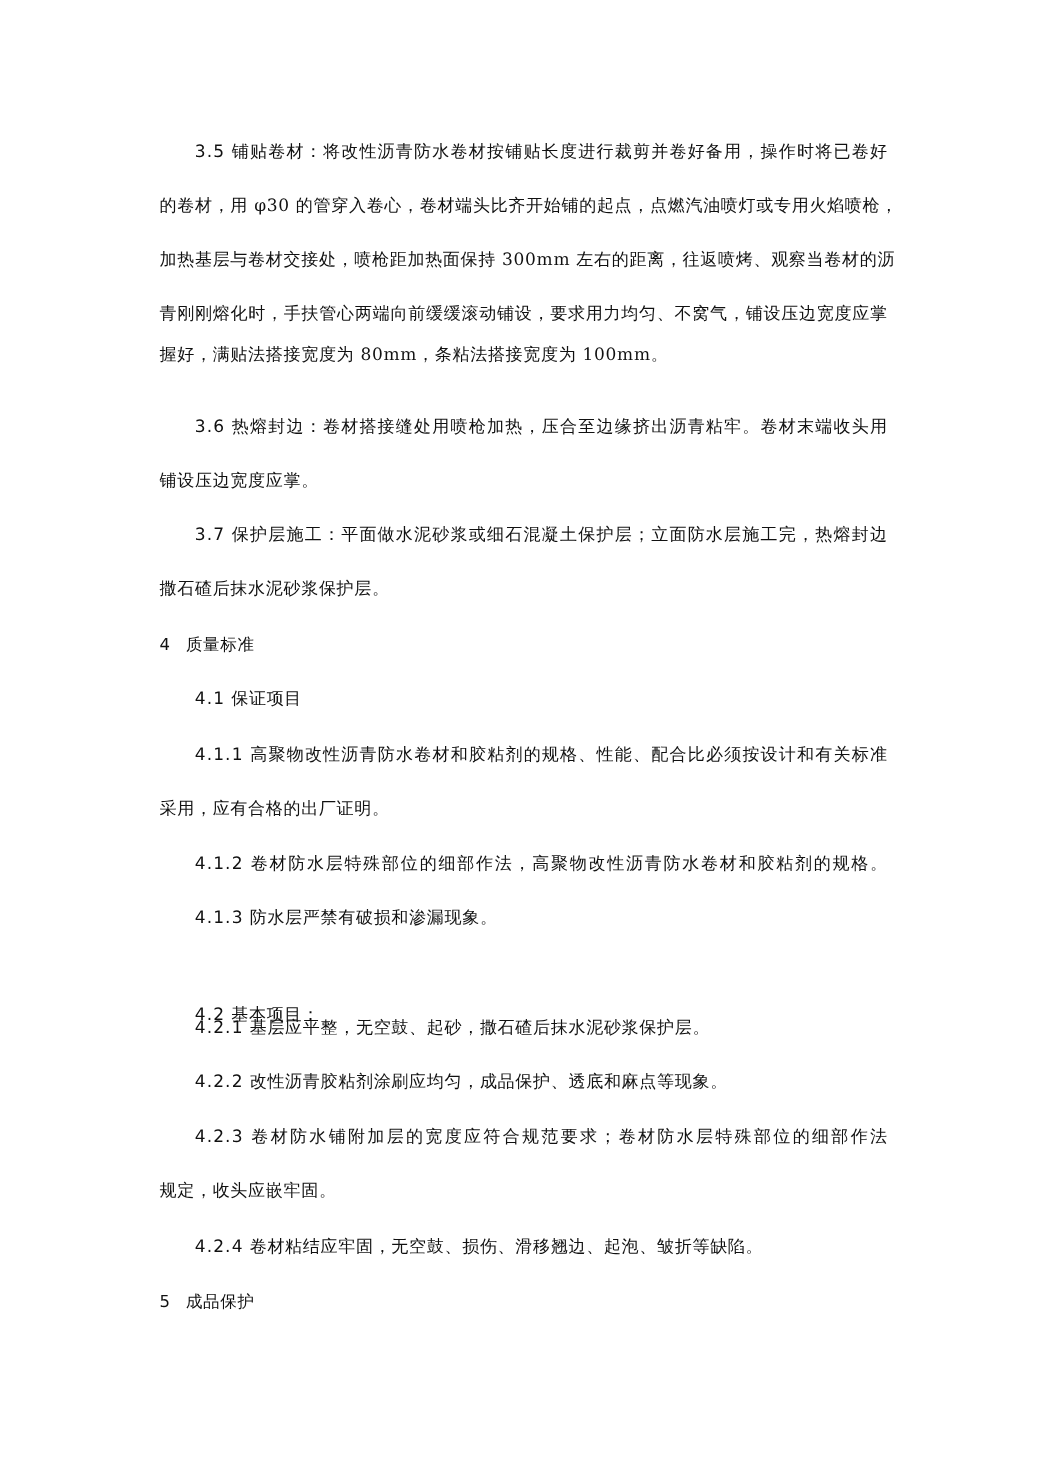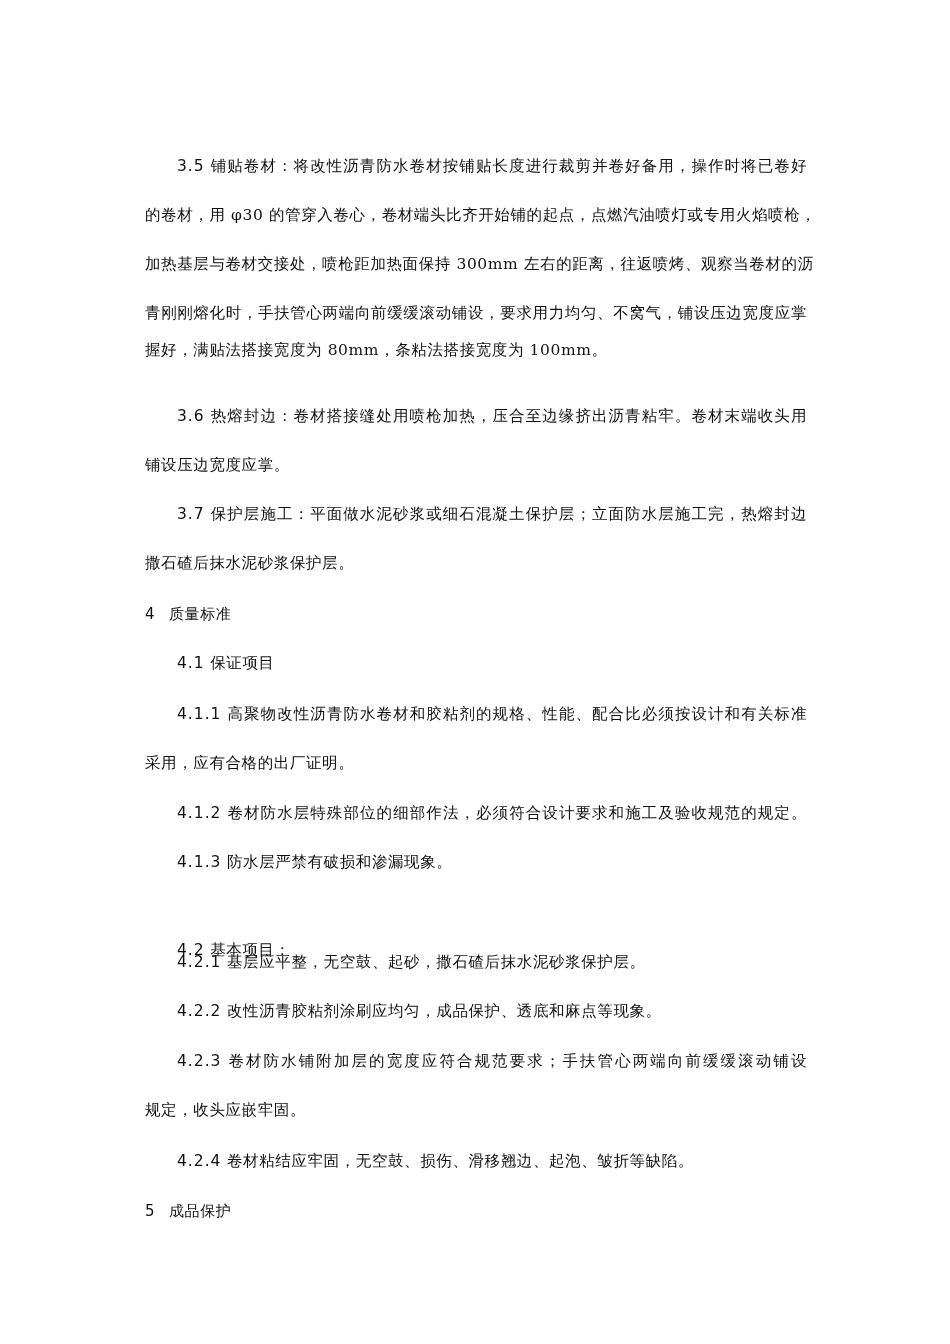--- a/index.html
+++ b/index.html
@@ -6,21 +6,20 @@
     body {
       width: 950px; height: 1344px; position: relative; overflow: hidden;
       font-family: "DejaVu Serif", "Liberation Serif", serif;
       color: #111111;
     }
     .page { position: absolute; left: 145px; top: 0; width: 662px; }
     .line {
       position: absolute; left: 0; width: 662px;
       font-size: 15.5px; line-height: 20px; white-space: nowrap;
       letter-spacing: 0.6px;
-      margin-top: 28px;
     }
     .justify { text-align: justify; text-align-last: justify; }
     .indent { padding-left: 32px; box-sizing: border-box; }
     .num { font-family: "DejaVu Sans", "Liberation Sans", sans-serif; letter-spacing: 1px; }
     .heading { font-family: "DejaVu Sans", "Liberation Sans", sans-serif; font-size: 15px; }
     .heading .hnum { display: inline-block; width: 24px; }
   </style>
 </head>
 <body>
 
@@ -38,30 +37,30 @@
   <div class="line justify indent" style="top:476px"><span class="num">3.7</span> <span>保护层施工：平面做水泥砂浆或细石混凝土保护层；立面防水层施工完，热熔封边</span></div>
   <div class="line" style="top:525px">撒石碴后抹水泥砂浆保护层。</div>
 
   <div class="line heading" style="top:576px"><span class="hnum">4</span><span>质量标准</span></div>
 
   <div class="line indent" style="top:625px"><span class="num">4.1</span> <span>保证项目</span></div>
 
   <div class="line justify indent" style="top:676px"><span class="num">4.1.1</span> <span>高聚物改性沥青防水卷材和胶粘剂的规格、性能、配合比必须按设计和有关标准</span></div>
   <div class="line" style="top:725px">采用，应有合格的出厂证明。</div>
 
-  <div class="line justify indent" style="top:775px"><span class="num">4.1.2</span> <span>卷材防水层特殊部位的细部作法，必须符合设计要求和施工及验收规范的规定。</span></div>
+  <div class="line justify indent" style="top:775px"><span class="num">4.1.2</span> <span>卷材防水层特殊部位的细部作法，高聚物改性沥青防水卷材和胶粘剂的规格。</span></div>
 
   <div class="line indent" style="top:824px"><span class="num">4.1.3</span> <span>防水层严禁有破损和渗漏现象。</span></div>
 
   <div class="line indent" style="top:912px"><span class="num">4.2</span> <span>基本项目：</span></div>
 
   <div class="line indent" style="top:924px"><span class="num">4.2.1</span> <span>基层应平整，无空鼓、起砂，撒石碴后抹水泥砂浆保护层。</span></div>
 
   <div class="line indent" style="top:973px"><span class="num">4.2.2</span> <span>改性沥青胶粘剂涂刷应均匀，成品保护、透底和麻点等现象。</span></div>
 
-  <div class="line justify indent" style="top:1023px"><span class="num">4.2.3</span> <span>卷材防水铺附加层的宽度应符合规范要求；手扶管心两端向前缓缓滚动铺设</span></div>
+  <div class="line justify indent" style="top:1023px"><span class="num">4.2.3</span> <span>卷材防水铺附加层的宽度应符合规范要求；卷材防水层特殊部位的细部作法</span></div>
   <div class="line" style="top:1072px">规定，收头应嵌牢固。</div>
 
   <div class="line indent" style="top:1123px"><span class="num">4.2.4</span> <span>卷材粘结应牢固，无空鼓、损伤、滑移翘边、起泡、皱折等缺陷。</span></div>
 
   <div class="line heading" style="top:1173px"><span class="hnum">5</span><span>成品保护</span></div>
 
 </div>
 
 </body></html>

